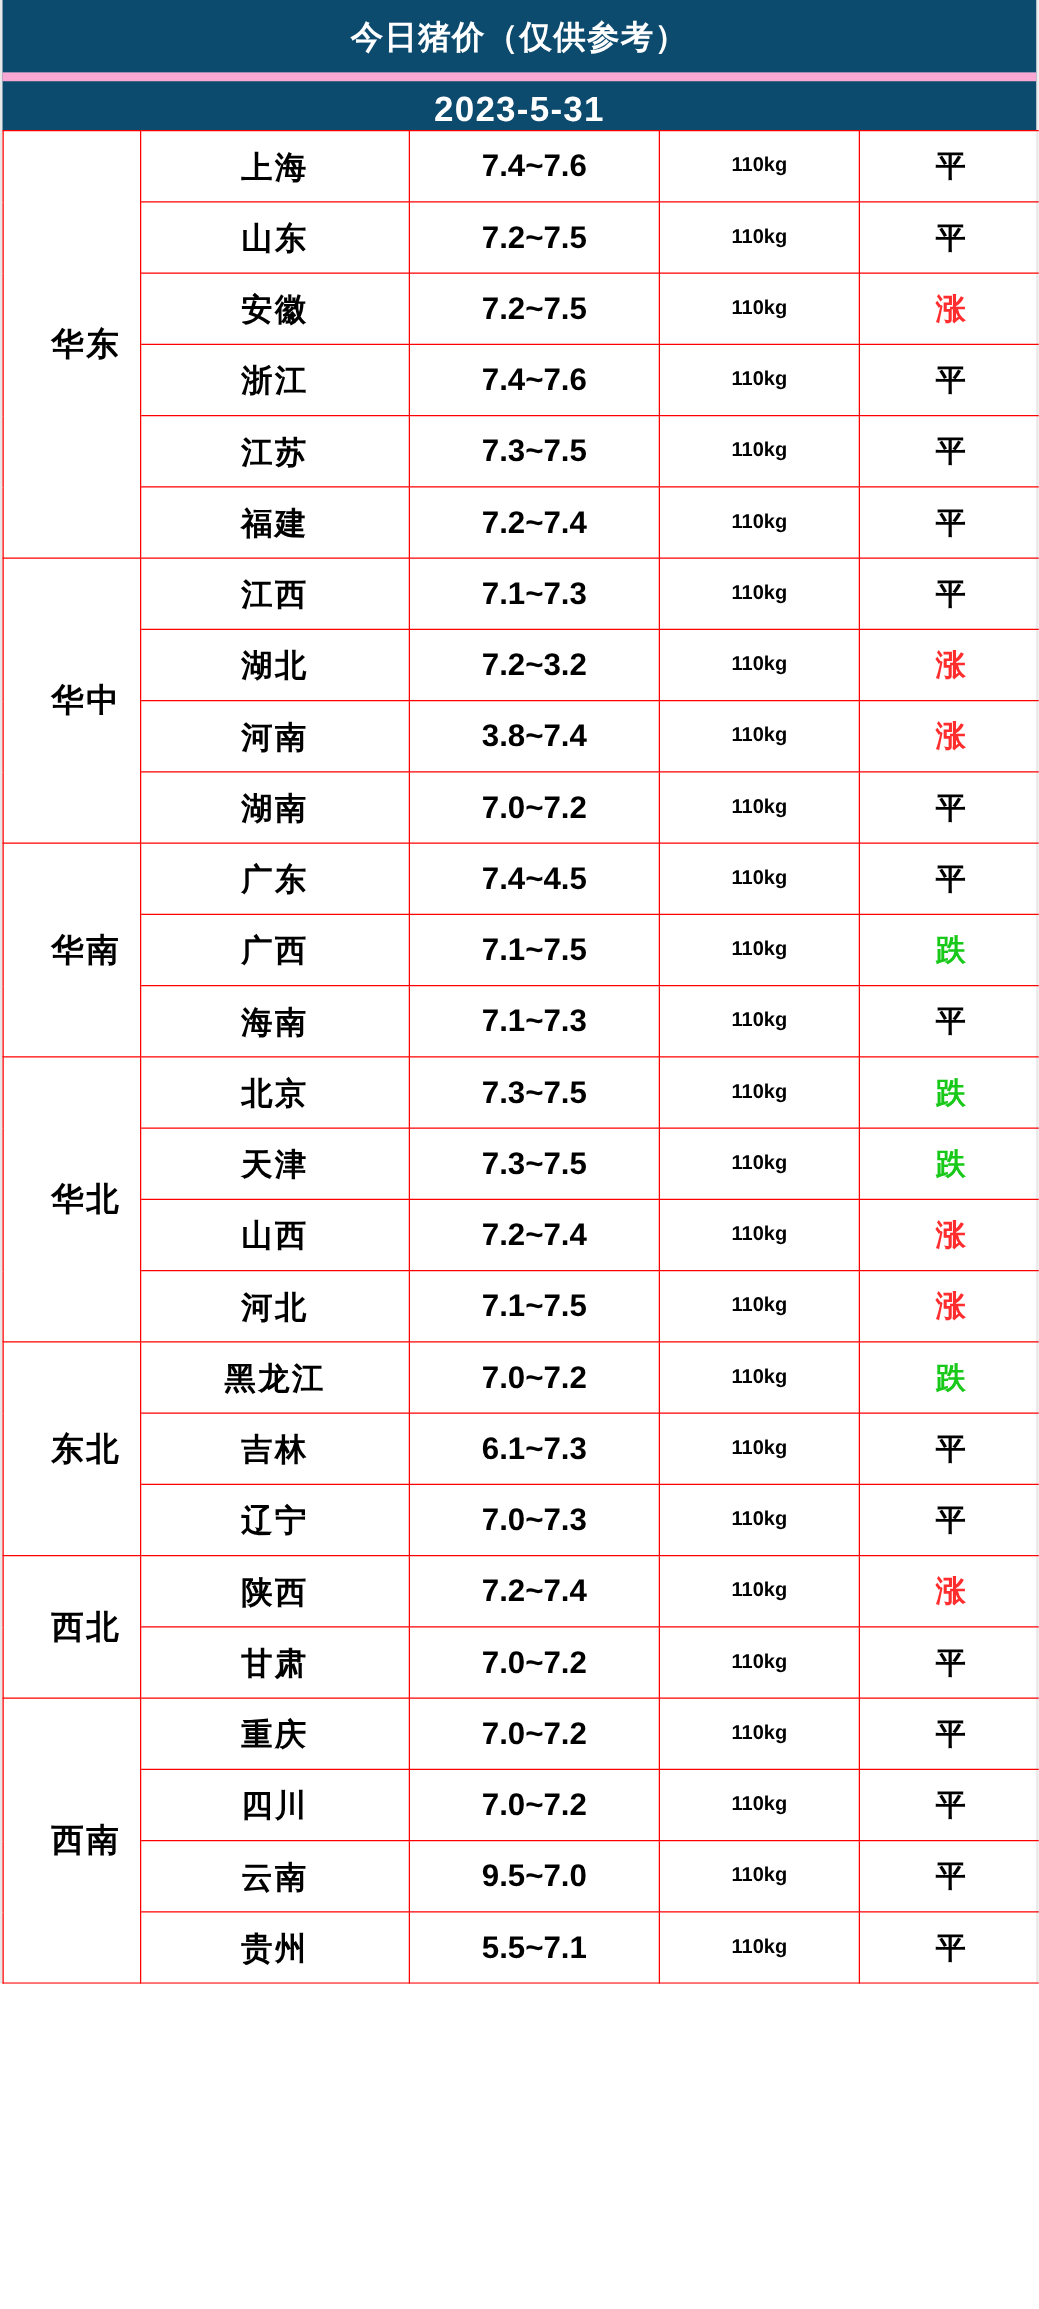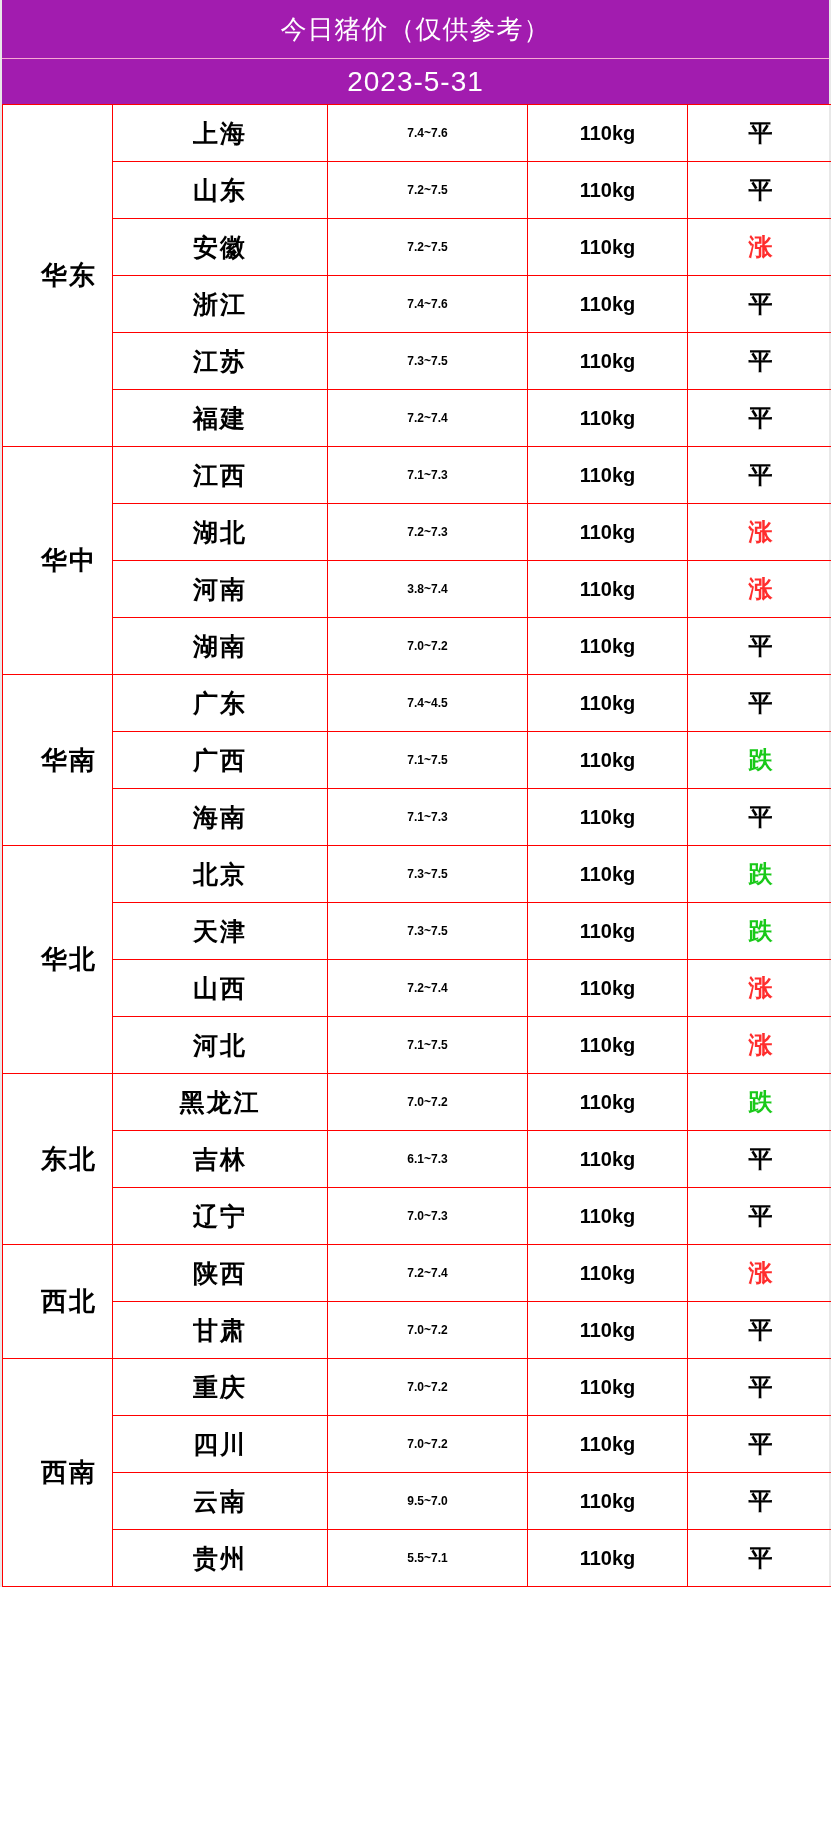--- a/index.html
+++ b/index.html
@@ -13,37 +13,37 @@
   }
   #sheet {
     width: 831px;
     box-sizing: border-box;
     border: 2px solid #e8e8e8;
     border-top: none;
     border-bottom: none;
   }
   .header-title,
   .header-date {
-    background: #a21caf;
+    background: #0c4a6e;
     color: #ffffff;
     text-align: center;
-    font-weight: normal;
+    font-weight: bold;
     letter-spacing: 1px;
     box-sizing: border-box;
   }
   .header-title {
     height: 58px;
     line-height: 58px;
     font-size: 26px;
   }
   .header-date {
     height: 46px;
     line-height: 46px;
     font-size: 28px;
-    border-top: 1px solid #f9a8d4;
+    border-top: 7px solid #f9a8d4;
   }
   table.price-table {
     border-collapse: collapse;
     width: 831px;
     table-layout: fixed;
   }
   table.price-table td {
     border: 1px solid #ff0000;
     text-align: center;
     vertical-align: middle;
@@ -59,26 +59,26 @@
     padding-left: 24px;
   }
   td.province {
     width: 215px;
     font-size: 25px;
     letter-spacing: 2px;
     margin-left: 48px;
   }
   td.price {
     width: 200px;
-    font-size: 12px;
+    font-size: 25px;
     letter-spacing: 0px;
   }
   td.weight {
     width: 160px;
-    font-size: 20px;
+    font-size: 16px;
   }
   td.trend {
     width: 146px;
     font-size: 24px;
   }
   td.trend.flat { color: #000000; }
   td.trend.up { color: #ff2d2d; }
   td.trend.down { color: #19c919; }
   .group-start td { border-top: 2px solid #ff0000; }
 </style>
@@ -129,21 +129,21 @@
         </tr>
         <tr class="group-start">
           <td class="region" rowspan="4">华中</td>
           <td class="province">江西</td>
           <td class="price">7.1~7.3</td>
           <td class="weight">110kg</td>
           <td class="trend flat">平</td>
         </tr>
         <tr>
           <td class="province">湖北</td>
-          <td class="price">7.2~7.3</td>
+          <td class="price">7.2~3.2</td>
           <td class="weight">110kg</td>
           <td class="trend up">涨</td>
         </tr>
         <tr>
           <td class="province">河南</td>
           <td class="price">3.8~7.4</td>
           <td class="weight">110kg</td>
           <td class="trend up">涨</td>
         </tr>
         <tr>

